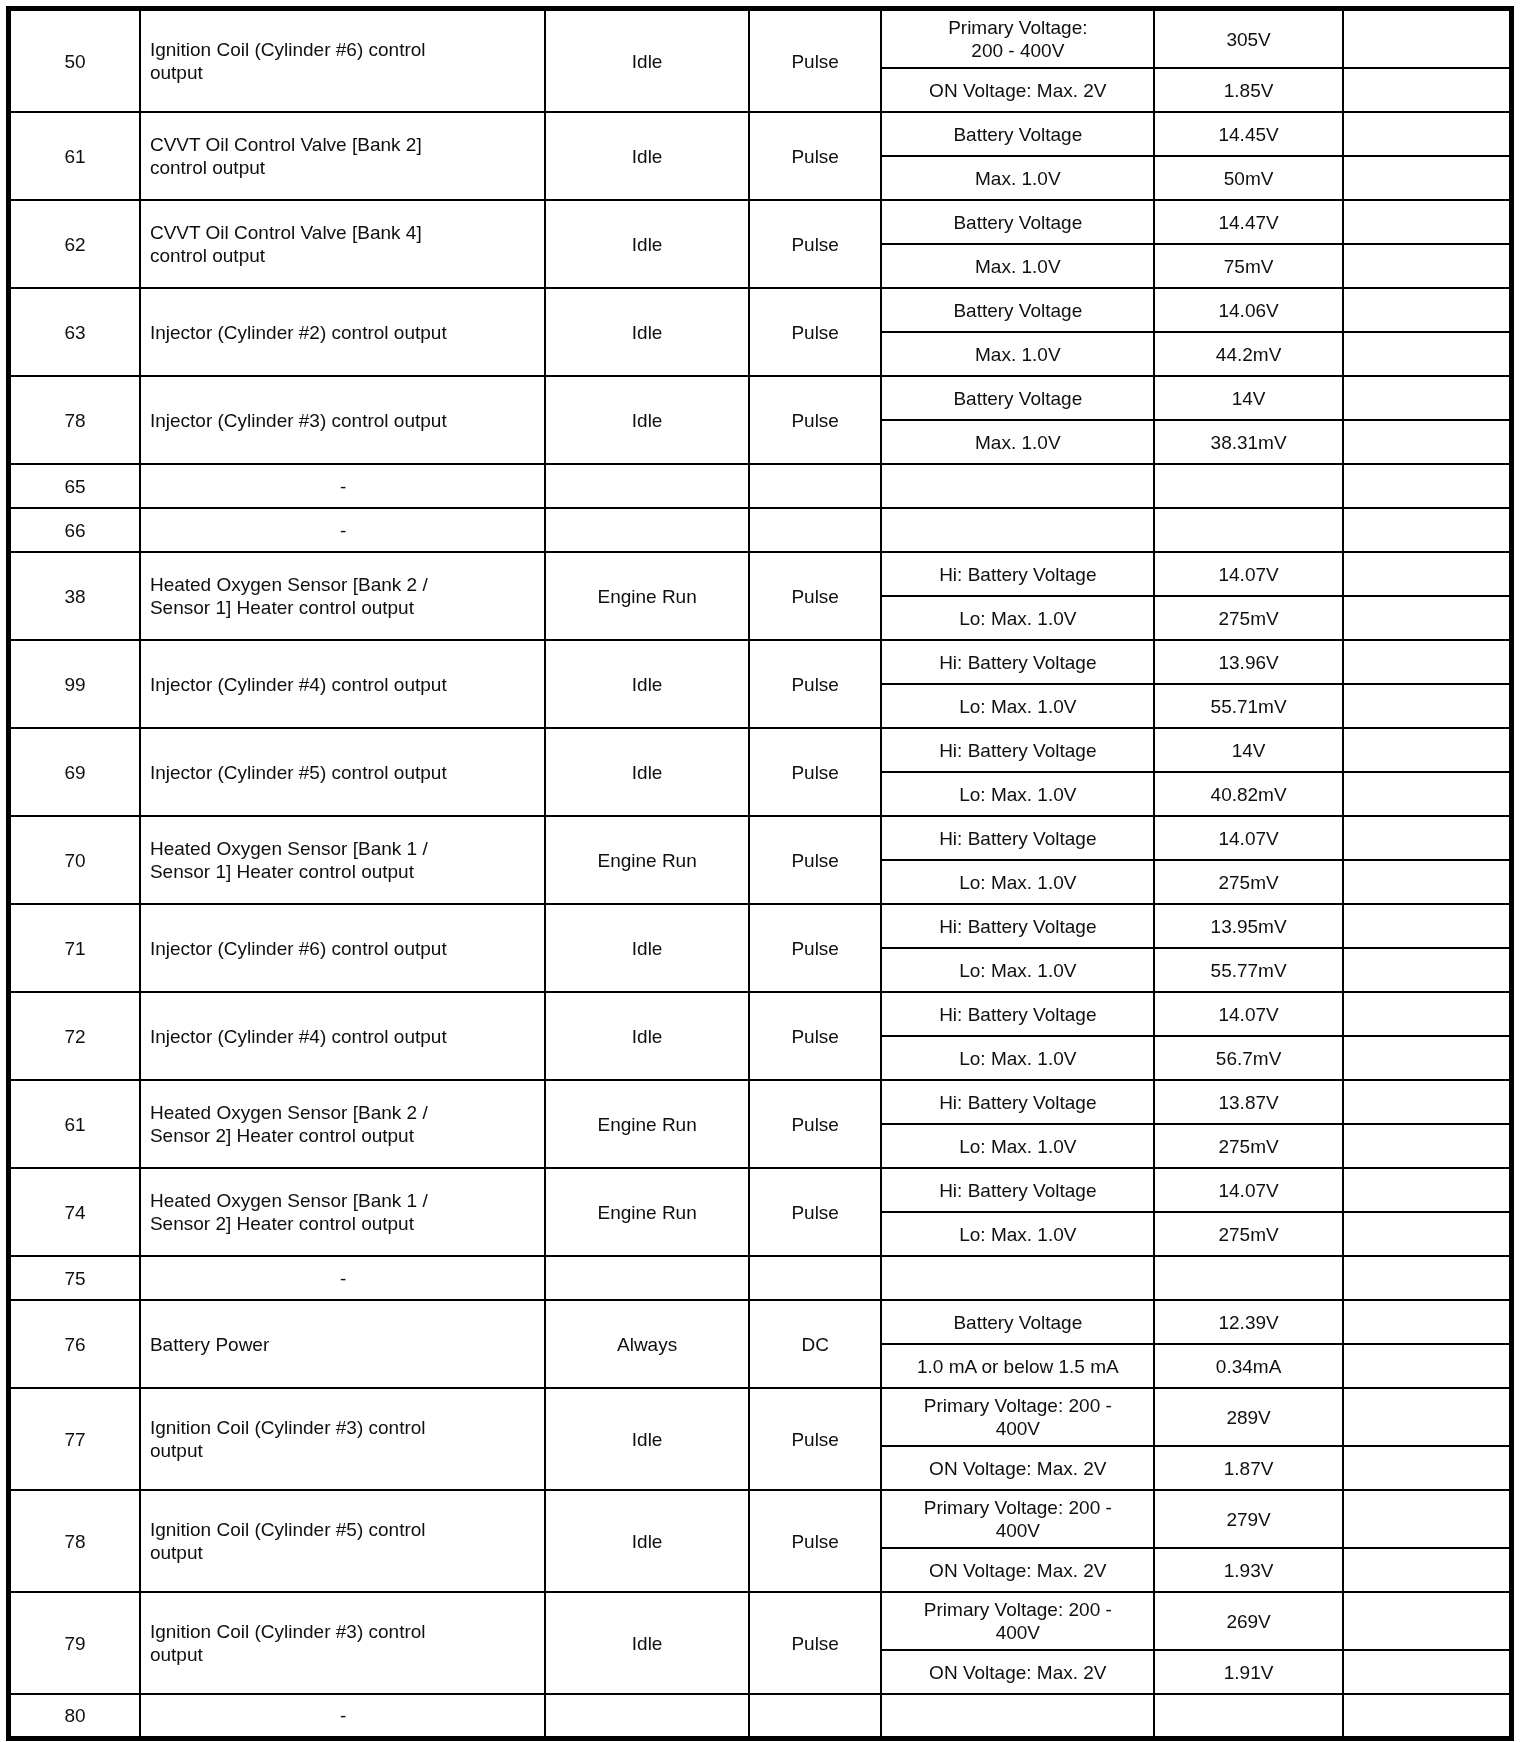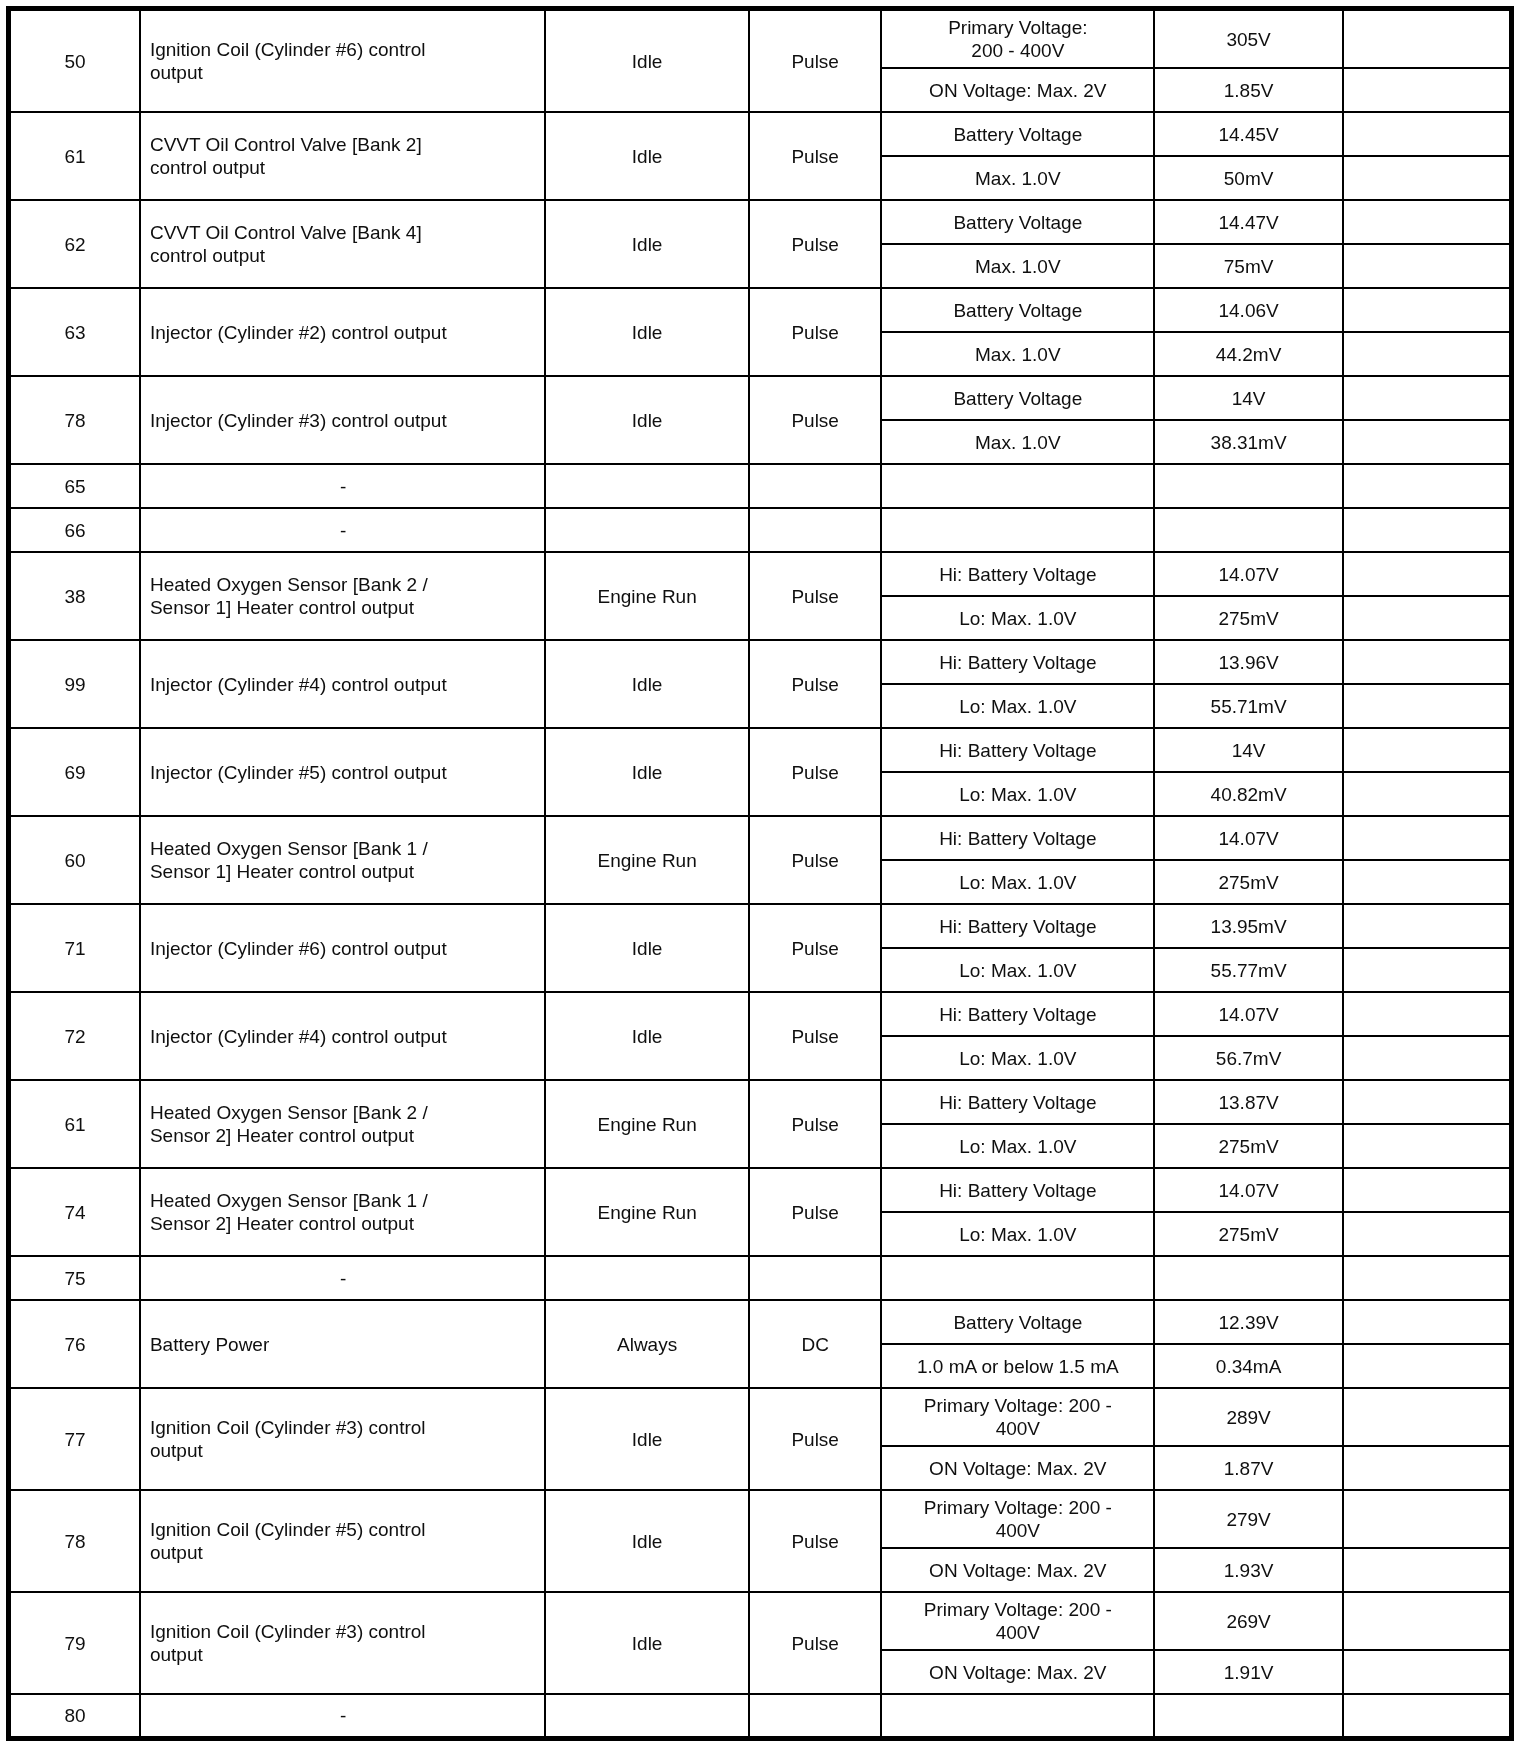--- a/index.html
+++ b/index.html
@@ -193,21 +193,21 @@
           <td class="cell-level">Hi: Battery Voltage</td>
           <td class="cell-value">14V</td>
           <td class="cell-rem"></td>
         </tr>
         <tr>
           <td class="cell-level">Lo: Max. 1.0V</td>
           <td class="cell-value">40.82mV</td>
           <td class="cell-rem"></td>
         </tr>
         <tr>
-          <td class="cell-pin" rowspan="2">60</td>
+          <td class="cell-pin" rowspan="2">70</td>
           <td class="cell-desc" rowspan="2">Heated Oxygen Sensor [Bank 1 /
 Sensor 1] Heater control output</td>
           <td class="cell-cond" rowspan="2">Engine Run</td>
           <td class="cell-type" rowspan="2">Pulse</td>
           <td class="cell-level">Hi: Battery Voltage</td>
           <td class="cell-value">14.07V</td>
           <td class="cell-rem"></td>
         </tr>
         <tr>
           <td class="cell-level">Lo: Max. 1.0V</td>

